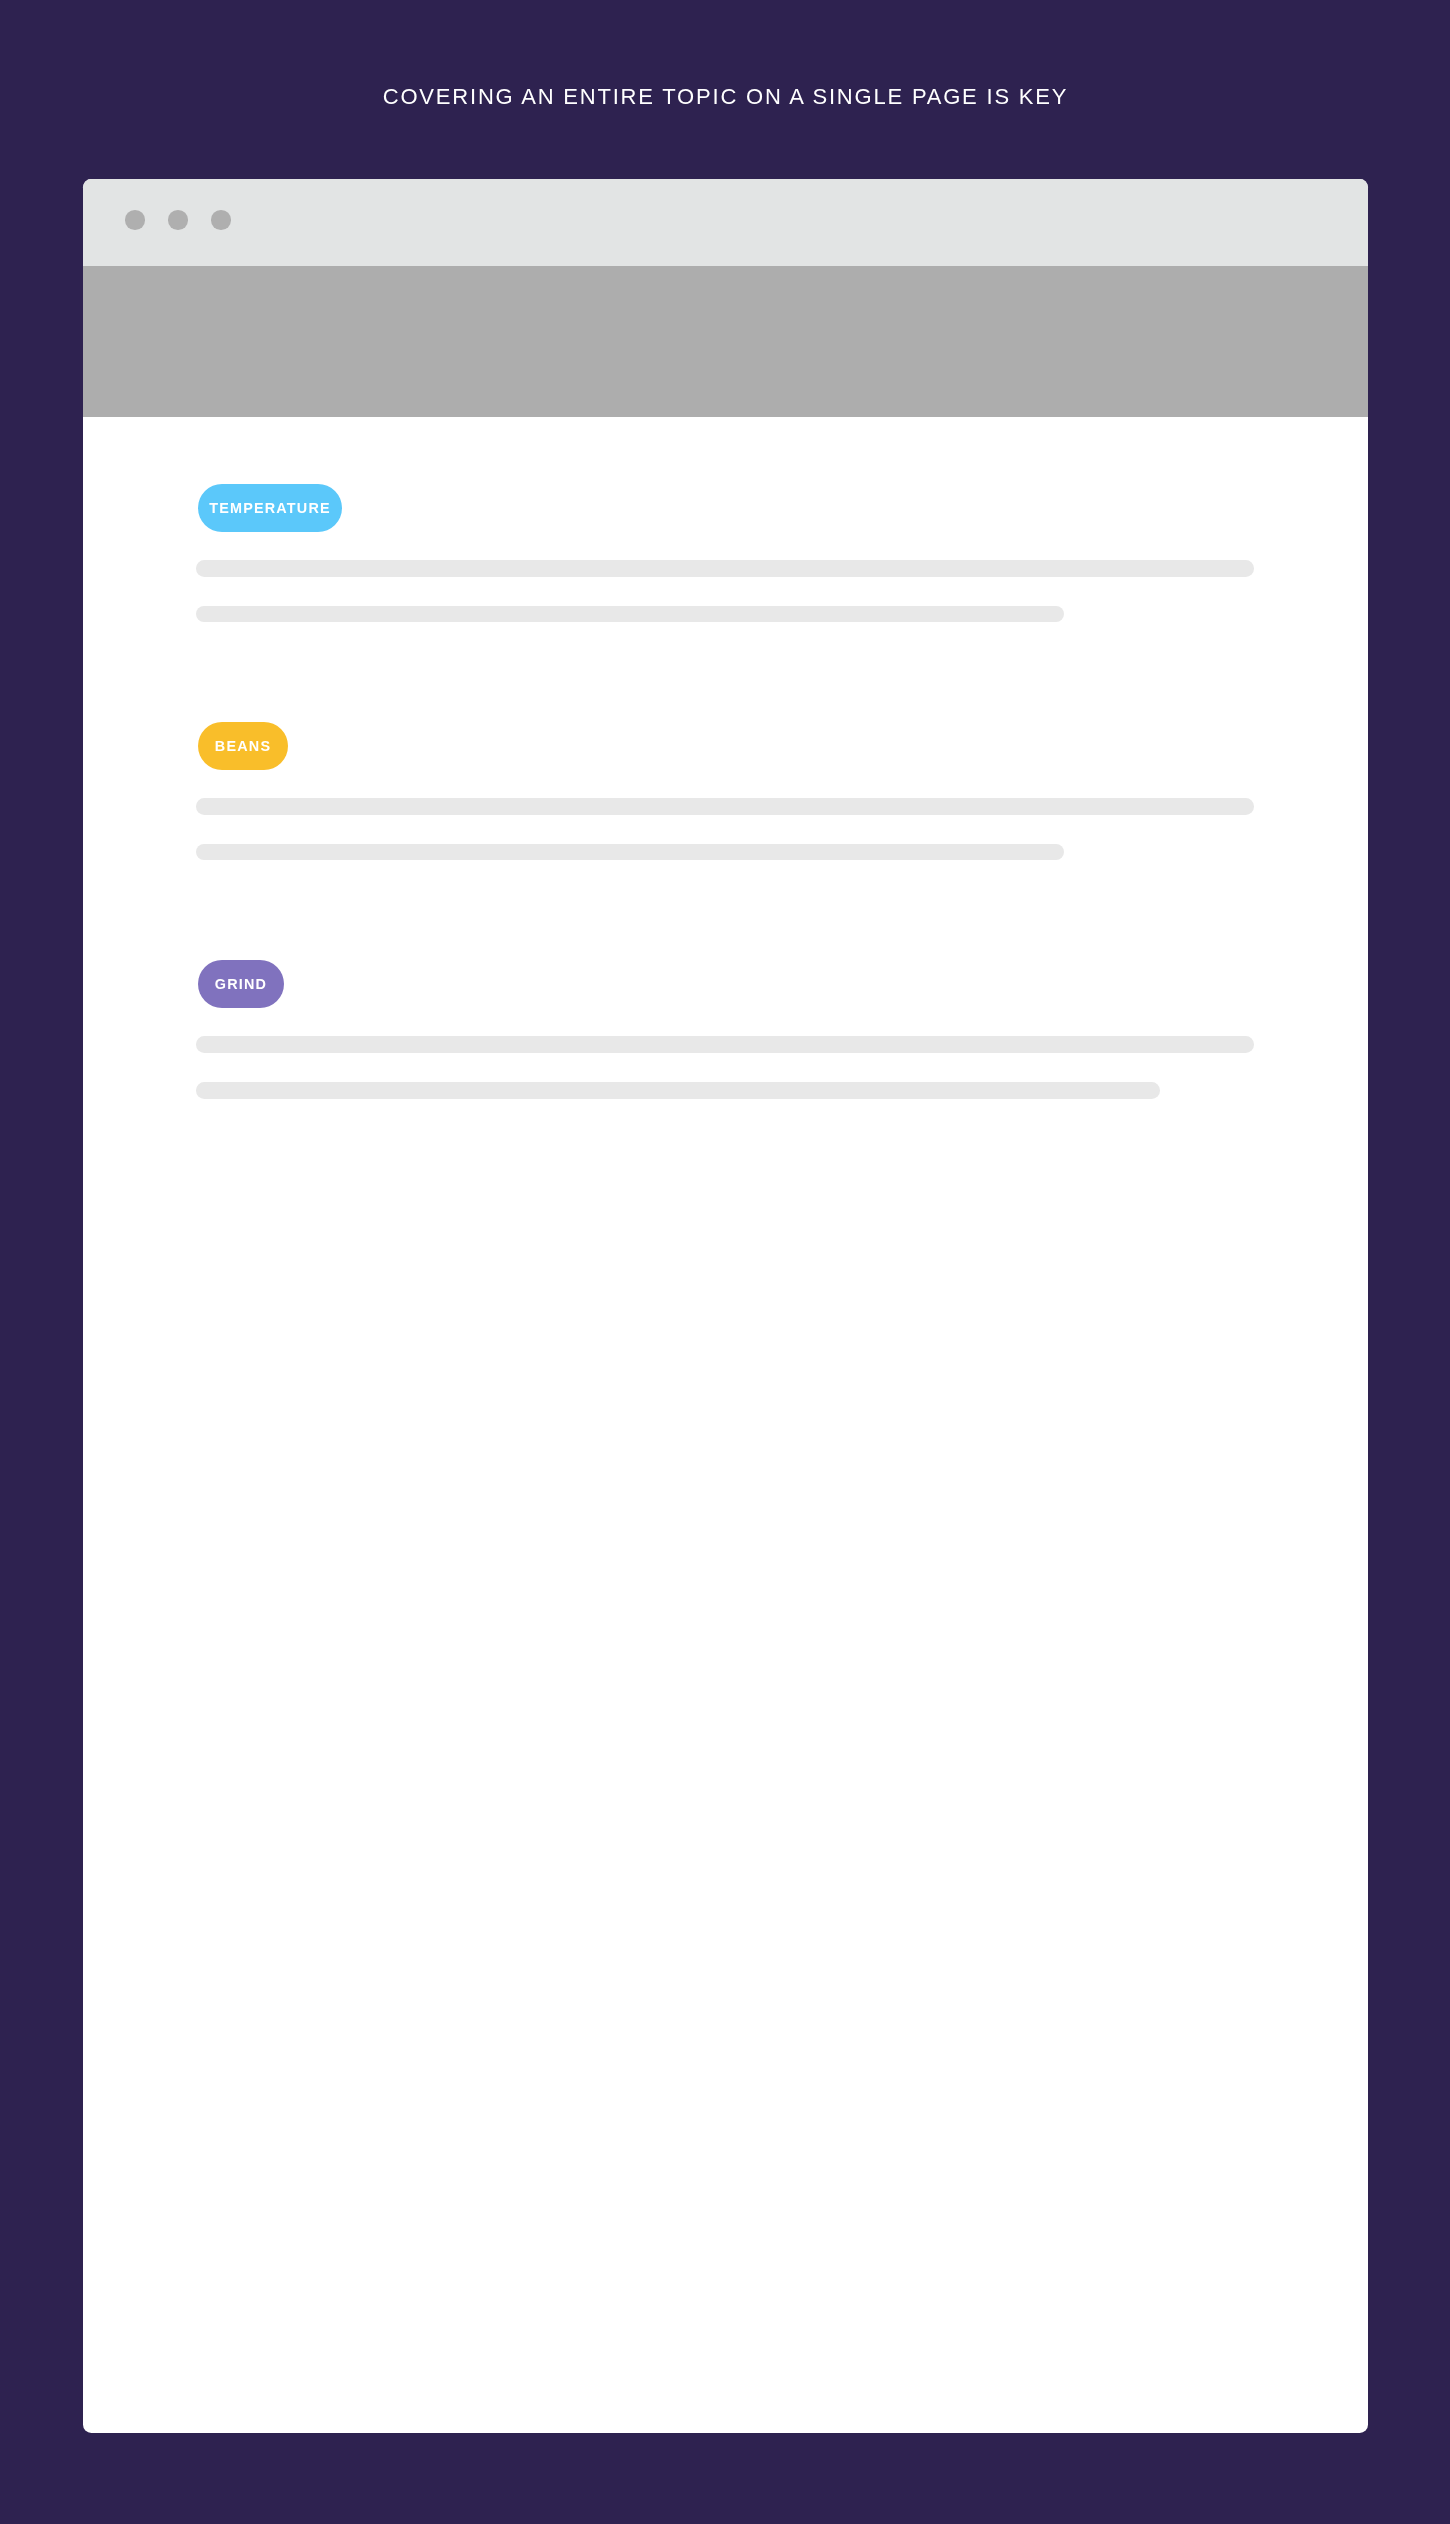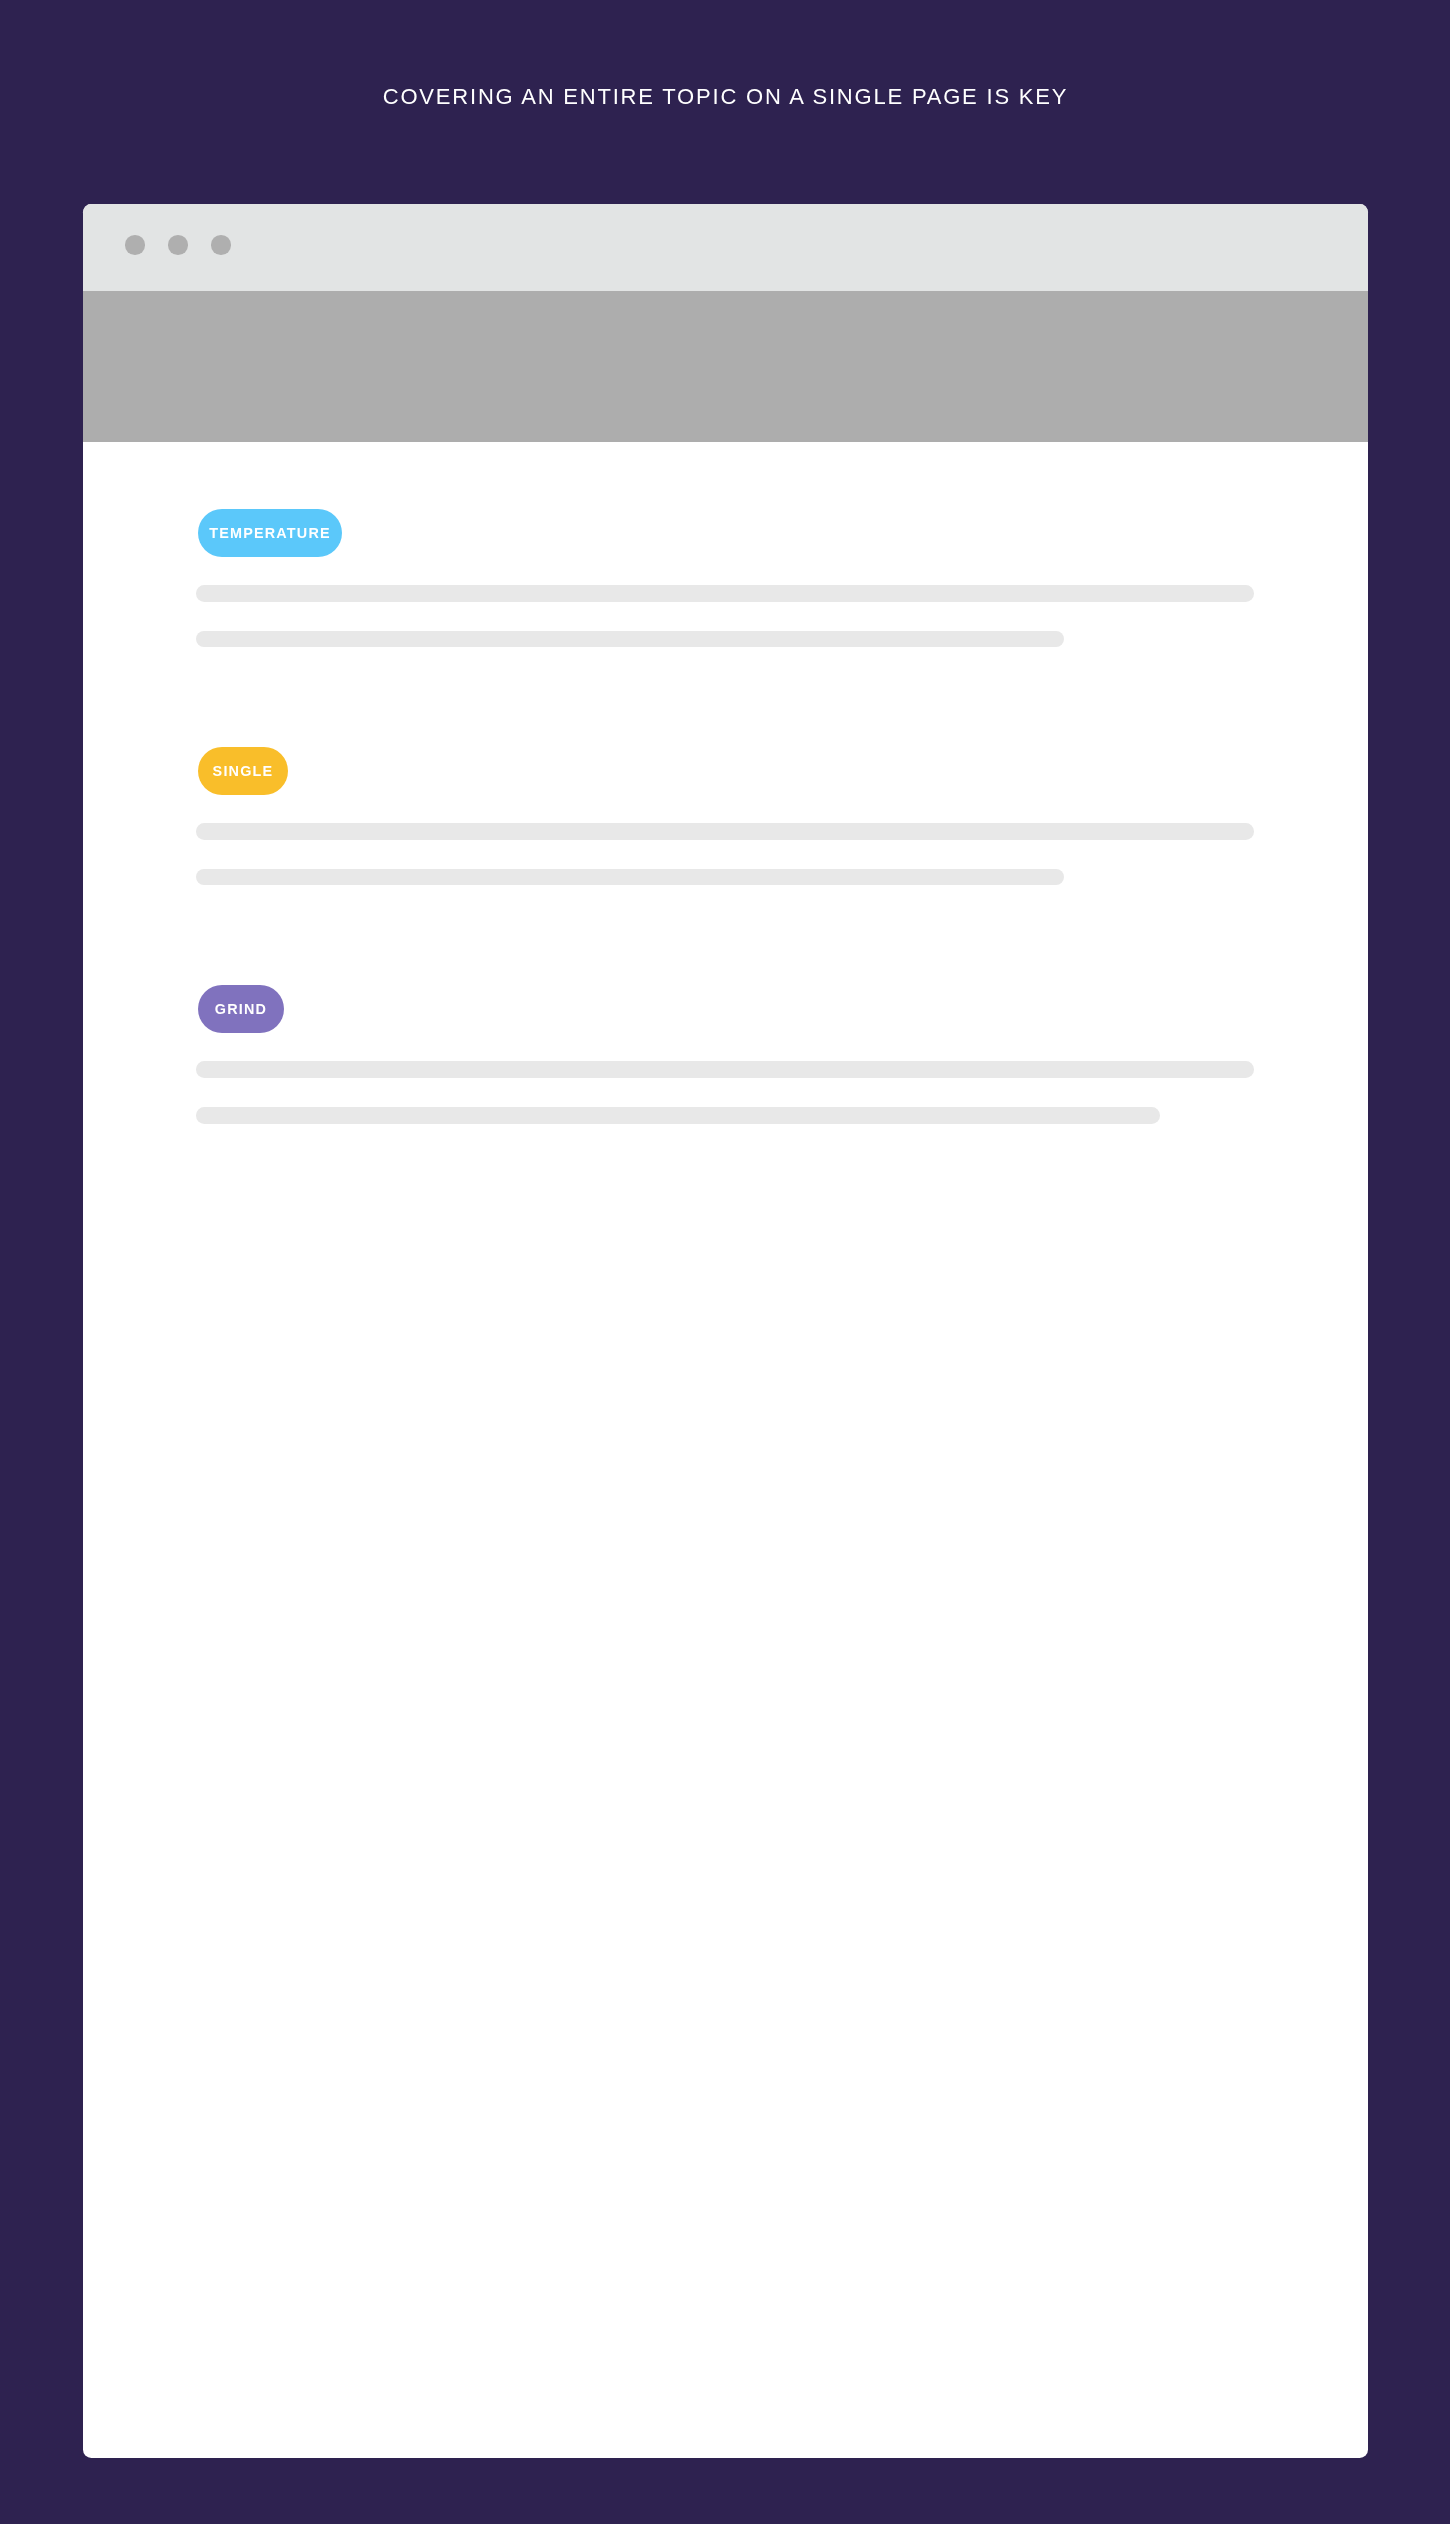--- a/index.html
+++ b/index.html
@@ -28,21 +28,21 @@
     font-size:22px;
     font-weight:400;
     letter-spacing:1.8px;
     line-height:35px;
     white-space:nowrap;
   }
 
   
   .browser {
     position:absolute;
-    left:83px; top:204px;
+    left:83px; top:179px;
     width:1285px; height:2254px;
     background:#FFFFFF;
     border-radius:8.3px;
     overflow:hidden;
   }
   .titlebar {
     position:absolute;
     left:0; top:0;
     width:1285px; height:87px;
     background:#E2E4E4;
@@ -115,21 +115,21 @@
       </div>
     </div>
 
     <div class="hero-placeholder"></div>
 
     <div class="content" id="content-sections">
         <div class="section" style="margin-top: 67px;"><div class="pill" style="background: rgb(91, 200, 250); width: 144px; padding: 0px;">TEMPERATURE</div><div class="bars">
             <div class="bar" style="width: 1058px;"></div>
             <div class="bar" style="width: 868px; margin-top: 29px;"></div>
           </div></div>
-        <div class="section" style="margin-top: 100px;"><div class="pill" style="background: rgb(249, 190, 42); width: 90px; padding: 0px;">SINGLE</div><div class="bars">
+        <div class="section" style="margin-top: 100px;"><div class="pill" style="background: rgb(249, 190, 42); width: 90px; padding: 0px;">BEANS</div><div class="bars">
             <div class="bar" style="width: 1058px;"></div>
             <div class="bar" style="width: 868px; margin-top: 29px;"></div>
           </div></div>
         <div class="section" style="margin-top: 100px;"><div class="pill" style="background: rgb(128, 114, 190); width: 86px; padding: 0px;">GRIND</div><div class="bars">
             <div class="bar" style="width: 1058px;"></div>
             <div class="bar" style="width: 964px; margin-top: 29px;"></div>
           </div></div>
       </div>
 
   </div>

